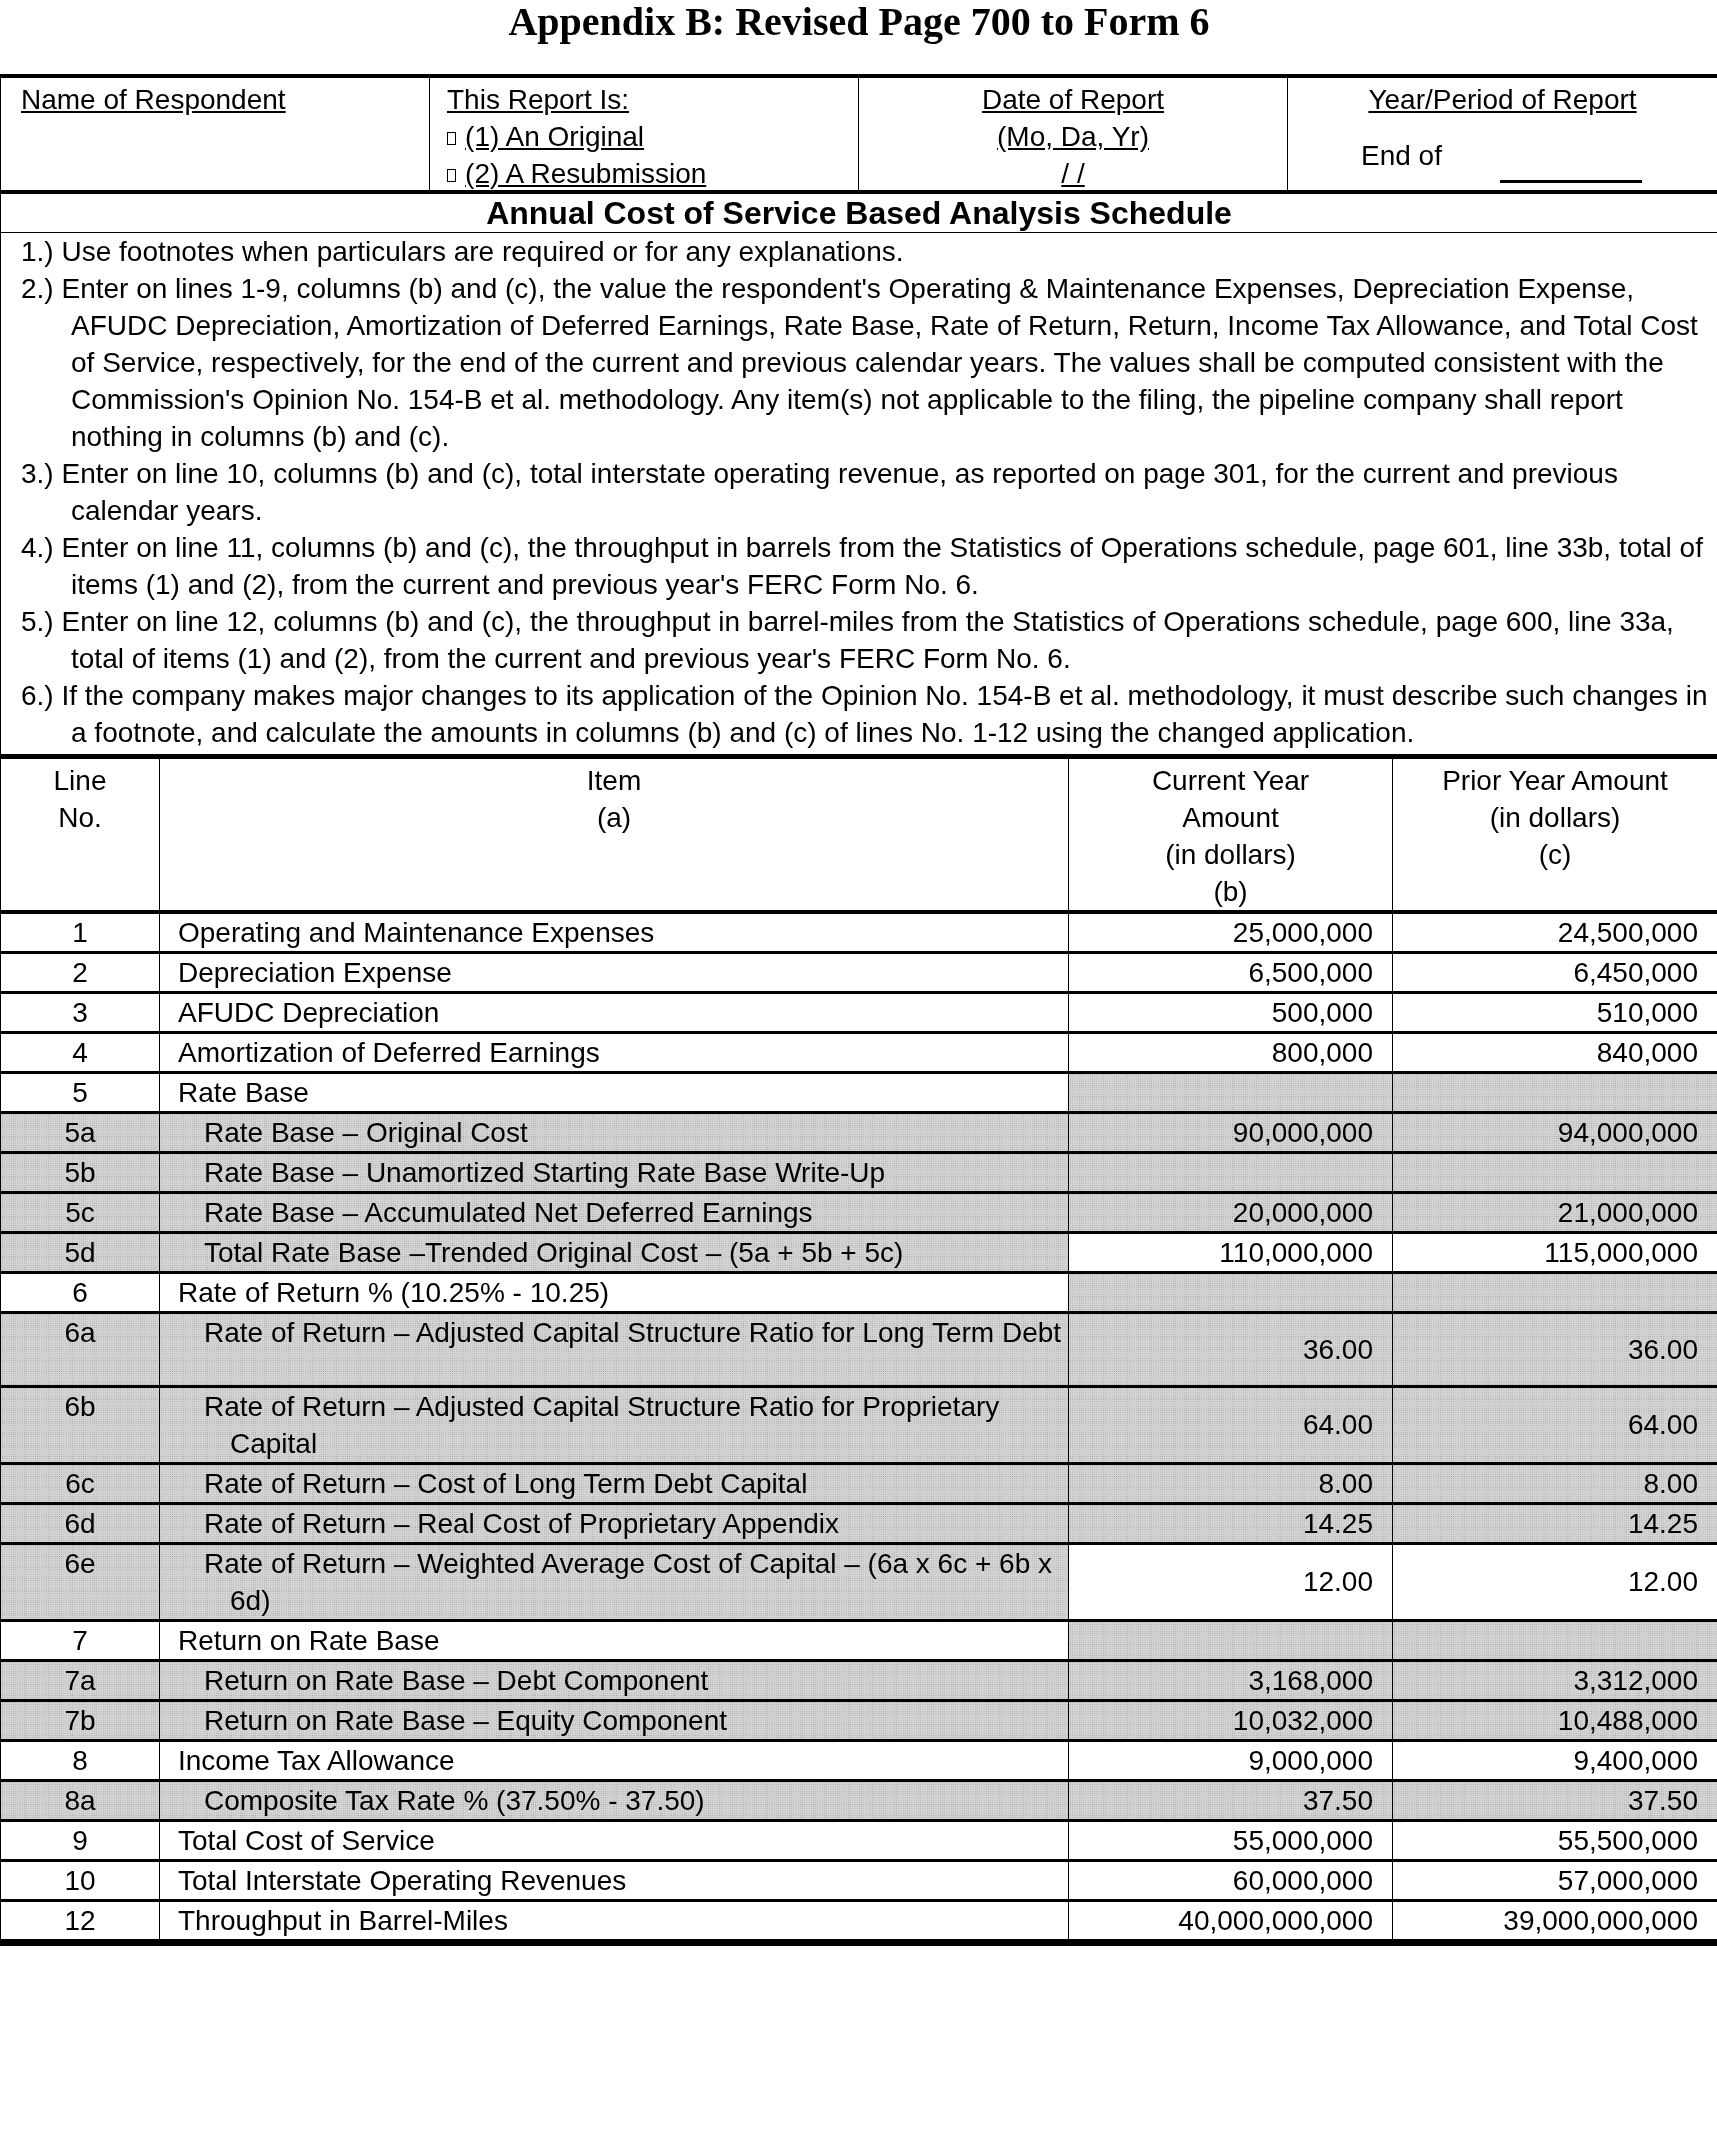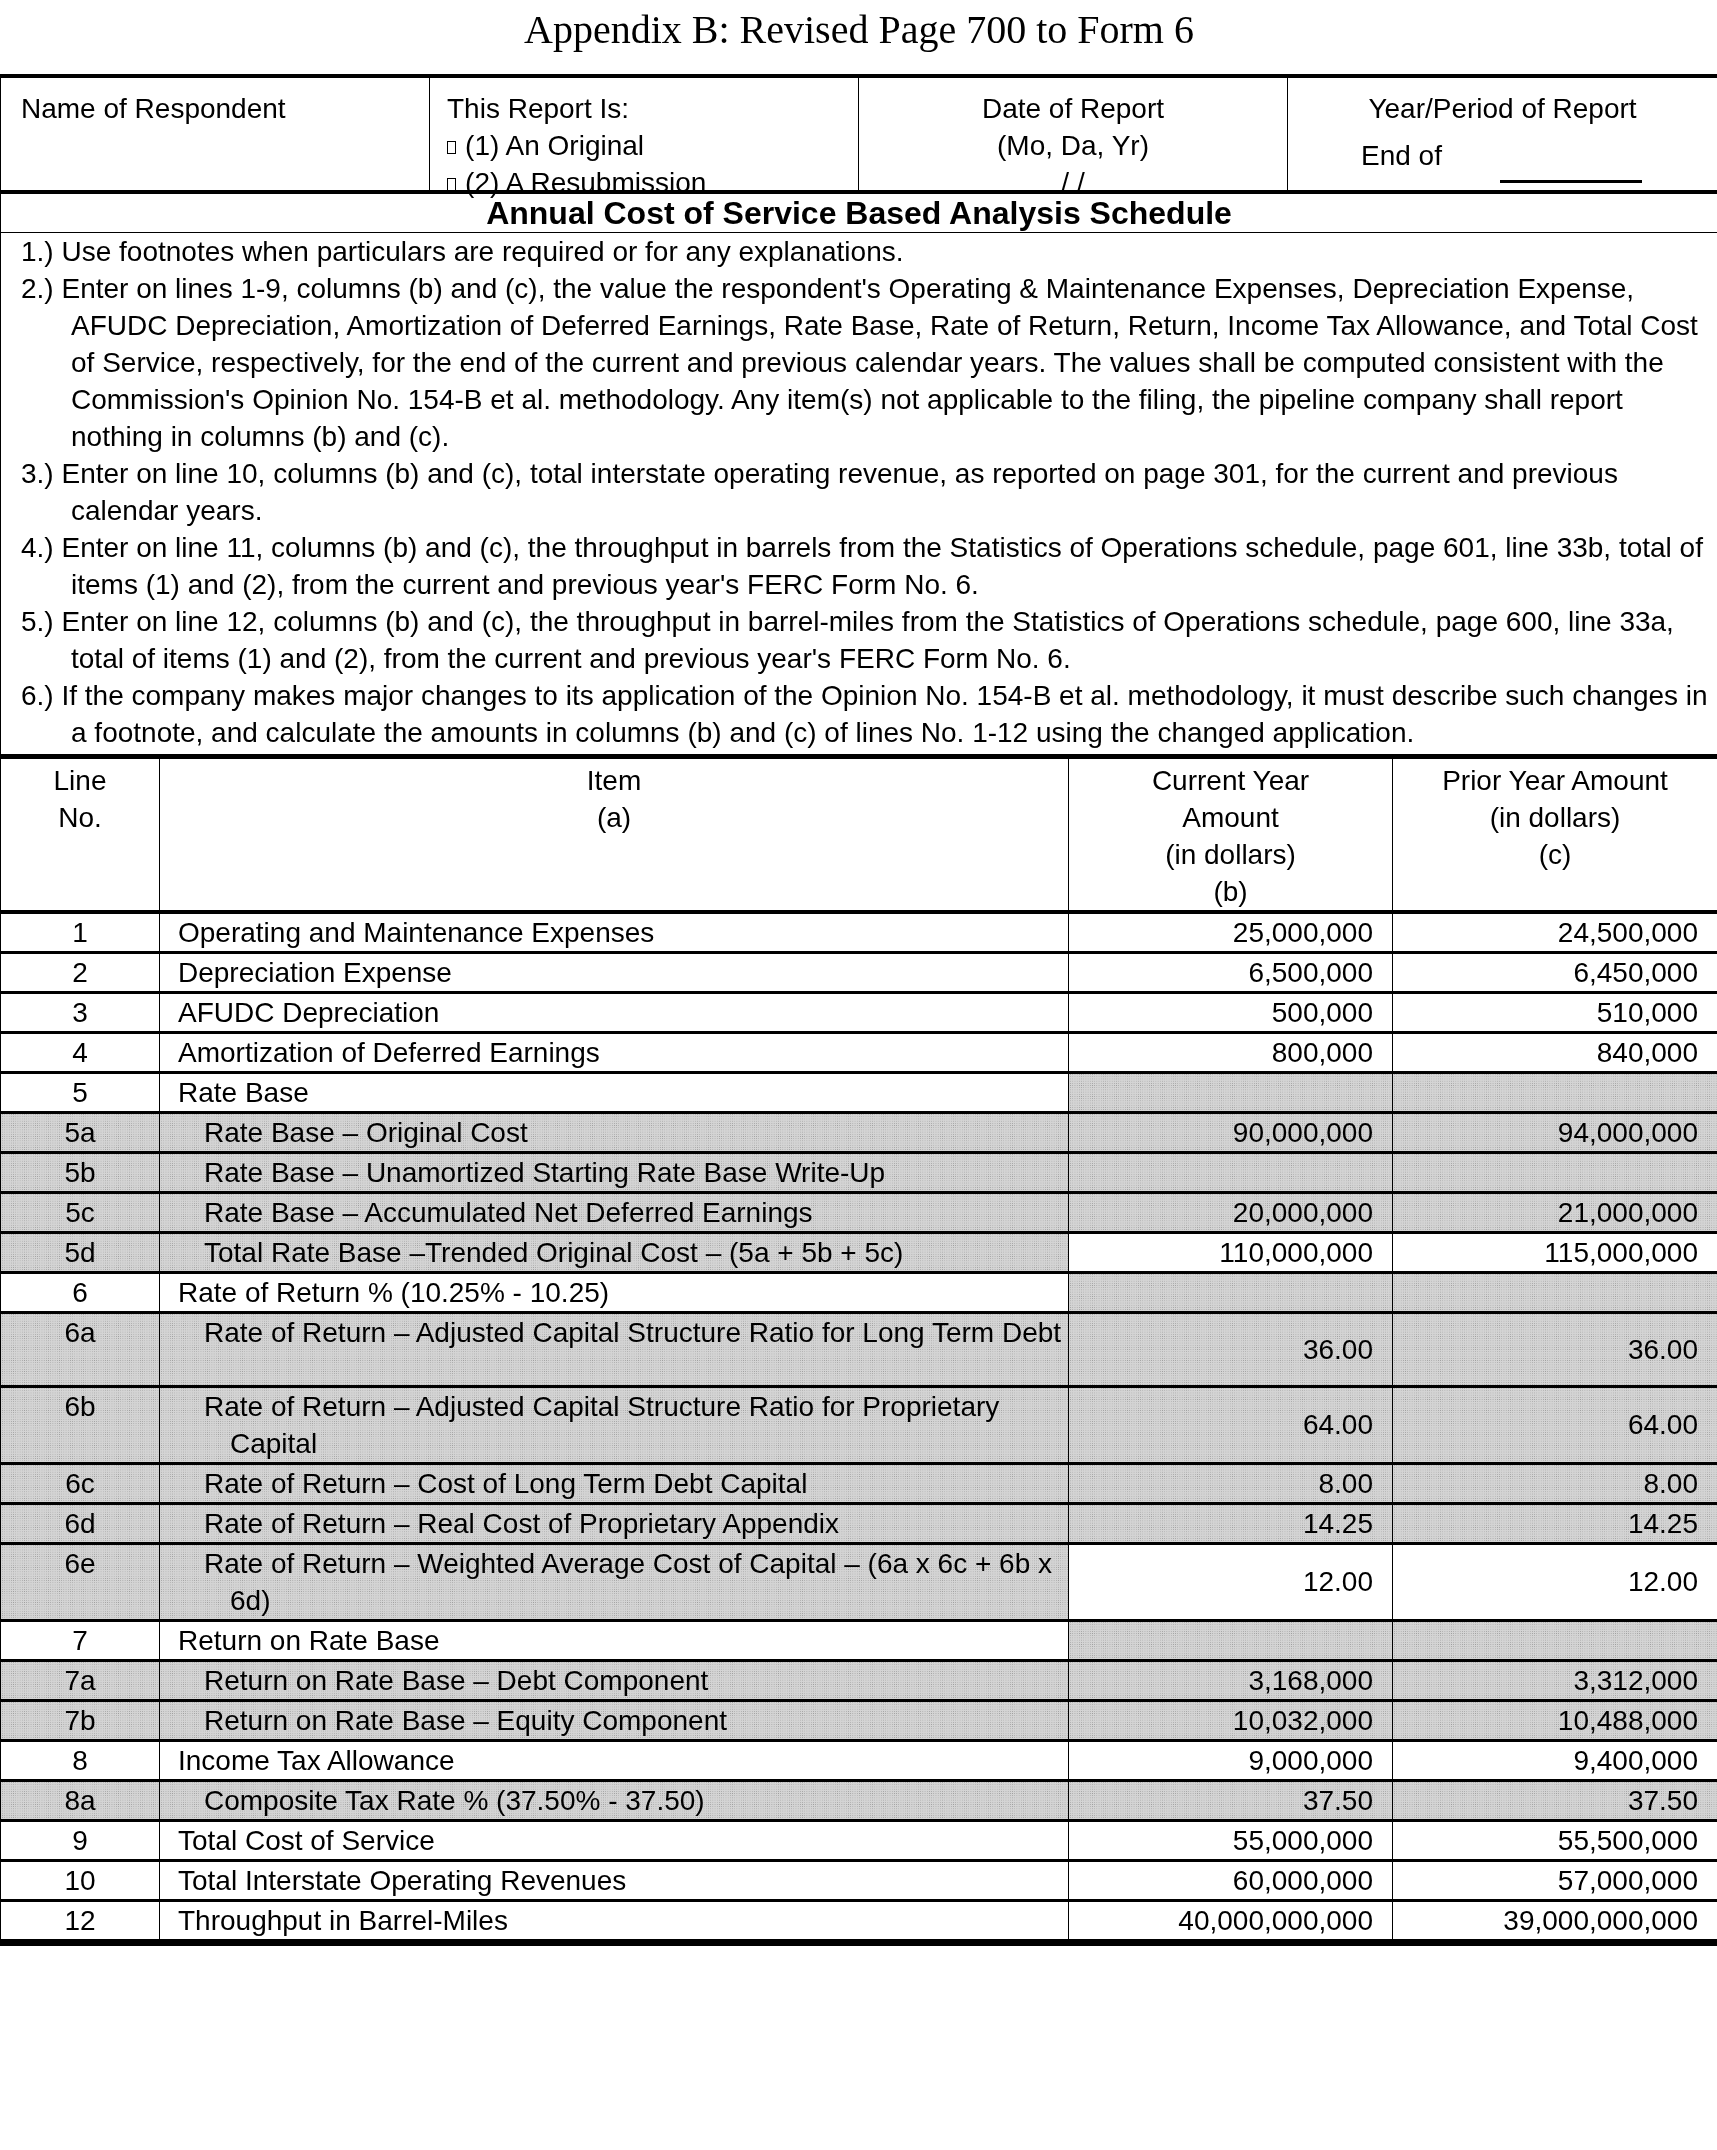--- a/index.html
+++ b/index.html
@@ -1,20 +1,20 @@
 <!DOCTYPE html>
 <html style="font-size:6.9px"><head>
 <meta charset="utf-8">
 <style>
   html, body { margin: 0; padding: 0; background: #ffffff; }
   body { width: 1718px; height: 2213px; position: relative; overflow: hidden; font-family: "Liberation Sans", sans-serif; color: #000; }
-  .title { position: absolute; top: 8px; left: 0; width: 1718px; text-align: center; font-family: "Liberation Serif", serif; font-weight: normal; font-size: 40px; line-height: 43px; }
+  .title { position: absolute; top: 0; left: 0; width: 1718px; text-align: center; font-family: "Liberation Serif", serif; font-weight: bold; font-size: 40px; line-height: 43px; }
   .form { position: absolute; top: 74px; left: 0; width: 1718px; border-top: 4.3px solid #000; border-bottom: 4.3px solid #000; }
   .header-row { display: flex; height: 112px; border-bottom: 4.3px solid #000; border-left: 1.3px solid #000; border-right: 1.3px solid #000; }
-  .hcell { border-right: 1.3px solid #000; font-size: 28px; line-height: 37px; padding-top: 12px; box-sizing: border-box; }
+  .hcell { border-right: 1.3px solid #000; font-size: 28px; line-height: 37px; padding-top: 3px; box-sizing: border-box; text-decoration: underline; }
   .hcell:last-child { border-right: none; }
   .h1 { width: 429px; padding-left: 20px; }
   .h2 { width: 429px; padding-left: 17px; }
   .h3 { width: 429px; text-align: center; }
   .h4 { flex: 1; text-align: center; position: relative; }
   .cb { display: inline-block; width: 8.6px; height: 13px; border: 1.7px solid #000; vertical-align: middle; margin-right: 9.5px; box-sizing: border-box; }
   .endof { position: absolute; left: 73px; top: 59px; }
   .blank-line { position: absolute; left: 212px; top: 102px; width: 142px; border-bottom: 3.4px solid #000; }
   .section-title { text-align: center; font-weight: bold; font-size: 32px; line-height: 38px; border-left: 1.3px solid #000; border-right: 1.3px solid #000; border-bottom: 1.3px solid #000; }
   .instructions { border-left: 1.3px solid #000; border-right: 1.3px solid #000; padding: 0 8.6px 3.4px 20px; font-size: 28px; line-height: 37px; border-bottom: 4.3px solid #000; }

